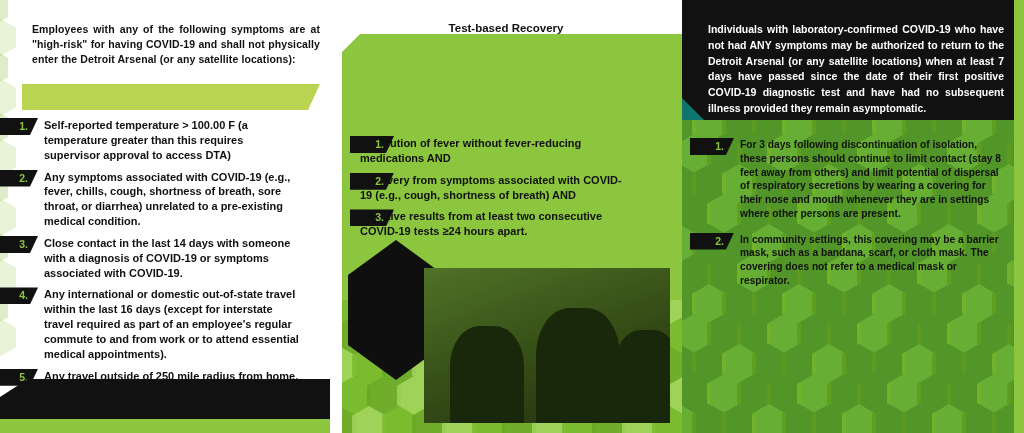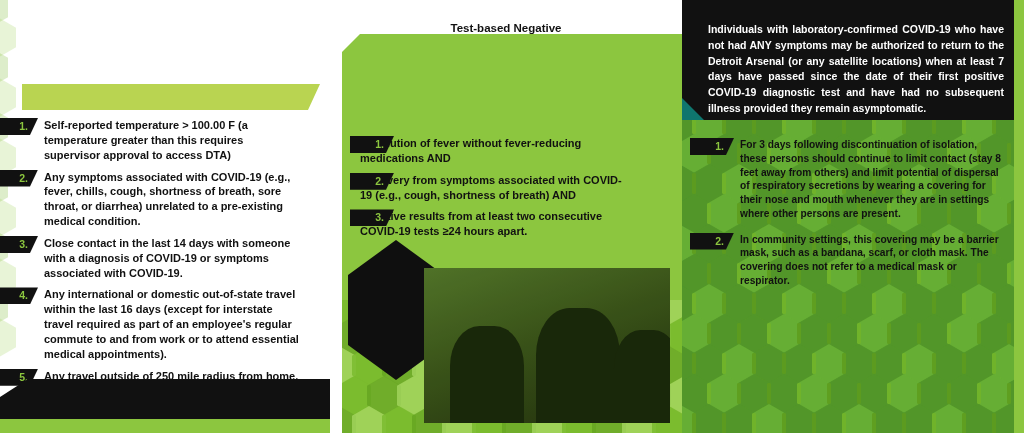--- a/index.html
+++ b/index.html
@@ -244,20 +244,21 @@
         <div class="hexcell " style="left: -26px; top: 108px; opacity: 0.25;"></div>
         <div class="hexcell light" style="left: -18px; top: 138px; opacity: 0.25;"></div>
         <div class="hexcell " style="left: -26px; top: 168px; opacity: 0.25;"></div>
         <div class="hexcell light" style="left: -18px; top: 198px; opacity: 0.25;"></div>
         <div class="hexcell " style="left: -26px; top: 228px; opacity: 0.25;"></div>
         <div class="hexcell light" style="left: -18px; top: 258px; opacity: 0.25;"></div>
         <div class="hexcell " style="left: -26px; top: 288px; opacity: 0.25;"></div>
         <div class="hexcell light" style="left: -18px; top: 318px; opacity: 0.25;"></div>
       </div>
 
+    <div id="left-intro">Employees with any of the following symptoms are at "high-risk" for having COVID-19 and shall not physically enter the Detroit Arsenal (or any satellite locations):</div>
 
     <div id="left-banner"></div>
 
     <div class="numlist" id="left-list">
       <div class="numrow">
         <div class="numtag">1.</div>
         <div class="numtext">Self-reported temperature &gt; 100.00 F (a temperature greater than this requires supervisor approval to access DTA)</div>
       </div>
       <div class="numrow">
         <div class="numtag">2.</div>
@@ -366,21 +367,21 @@
         <div class="numtext">Recovery from symptoms associated with COVID-19 (e.g., cough, shortness of breath) AND</div>
       </div>
       <div class="numrow">
         <div class="numtag">3.</div>
         <div class="numtext">Negative results from at least two consecutive COVID-19 tests ≥24 hours apart.</div>
       </div>
     </div>
 
   </div>
 
-  <div id="mid-title">Test-based Negative</div>
+  <div id="mid-title">Test-based Recovery</div>
 
   <div class="col" id="col-right">
     <div id="right-black"></div>
     <div id="right-hexes">
         <div class="hexcell dark" style="left: -20px; top: -16px; opacity: 0.85;"></div>
         <div class="hexcell " style="left: 10px; top: -16px; opacity: 0.85;"></div>
         <div class="hexcell dark" style="left: 40px; top: -16px; opacity: 0.85;"></div>
         <div class="hexcell dark" style="left: 70px; top: -16px; opacity: 0.85;"></div>
         <div class="hexcell " style="left: 100px; top: -16px; opacity: 0.85;"></div>
         <div class="hexcell dark" style="left: 130px; top: -16px; opacity: 0.85;"></div>

